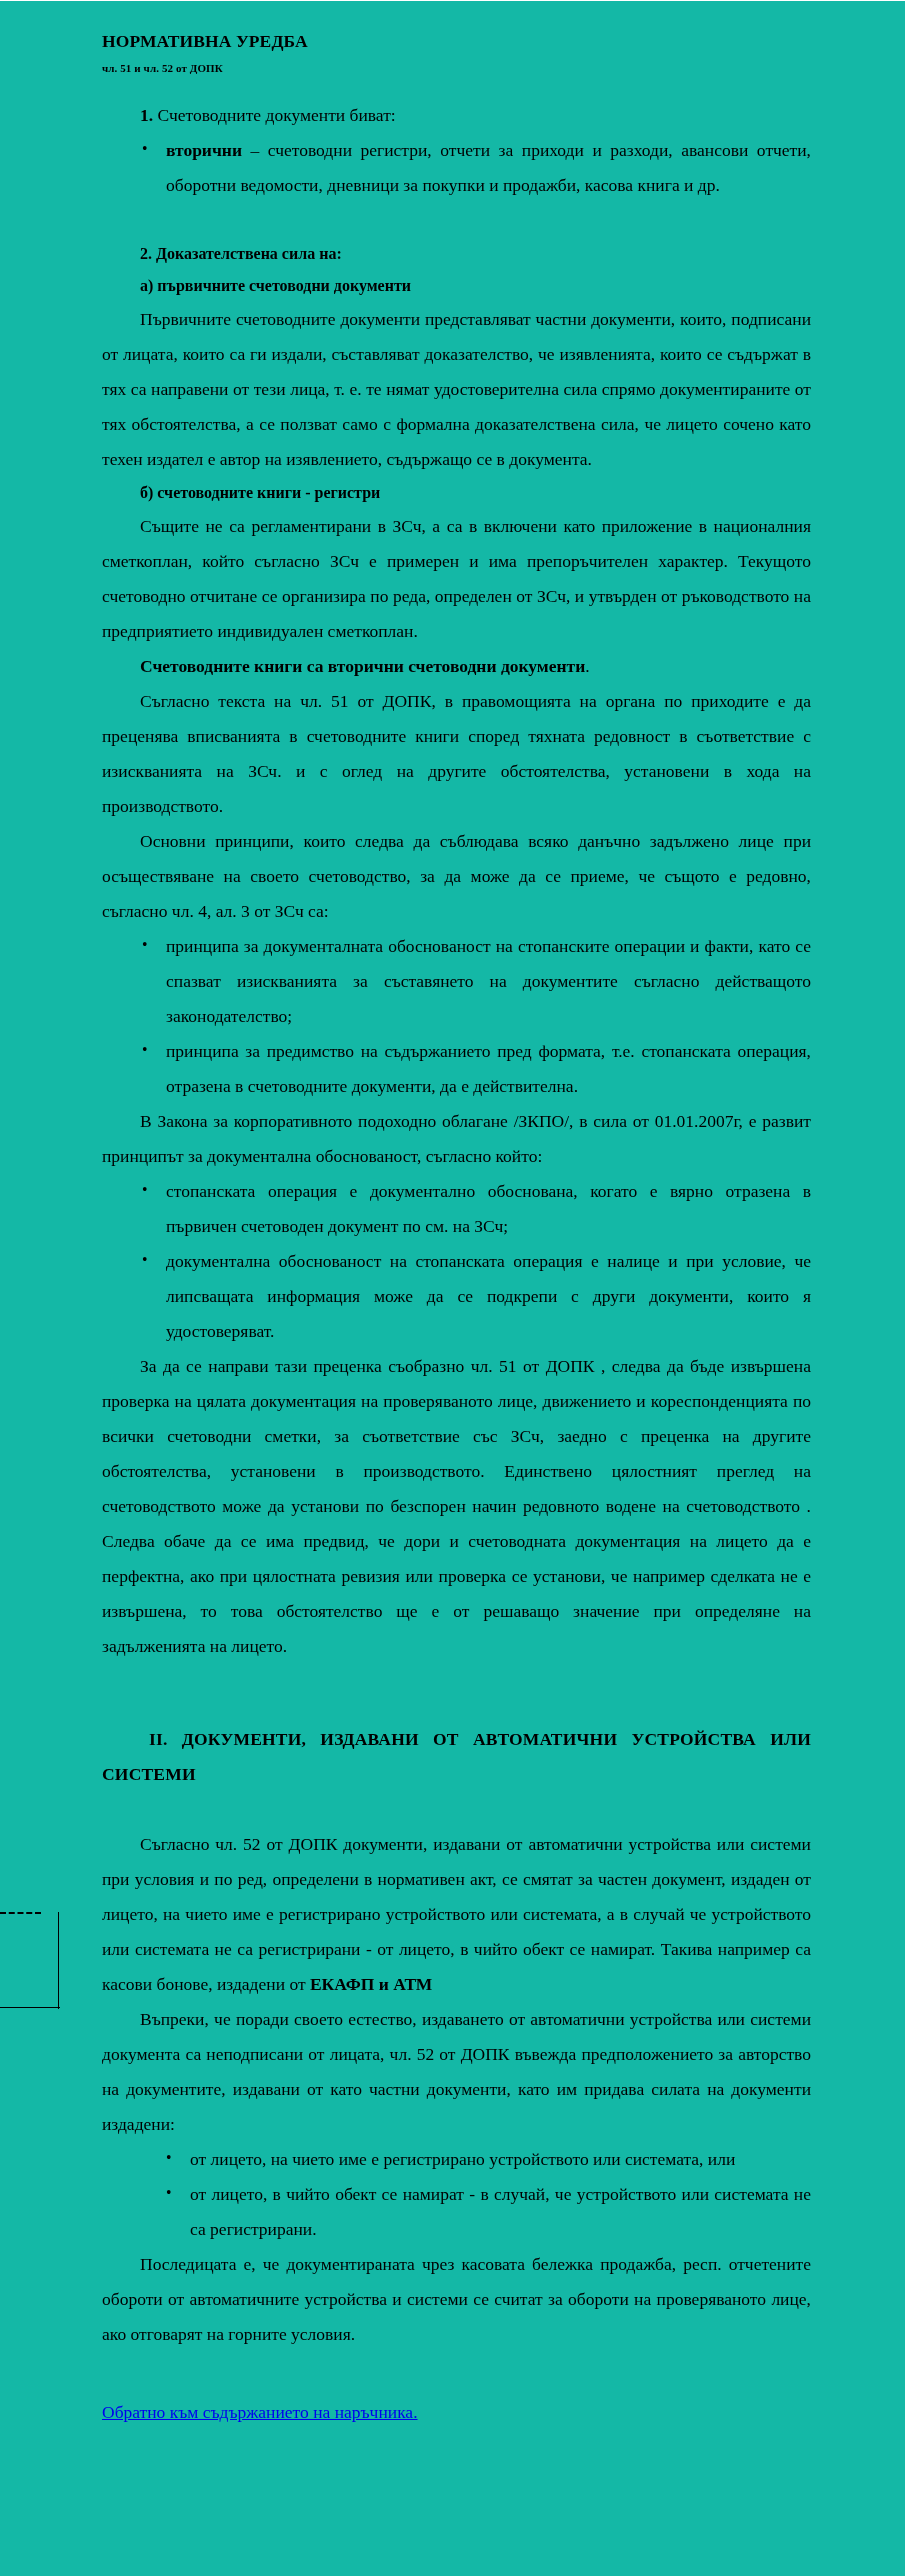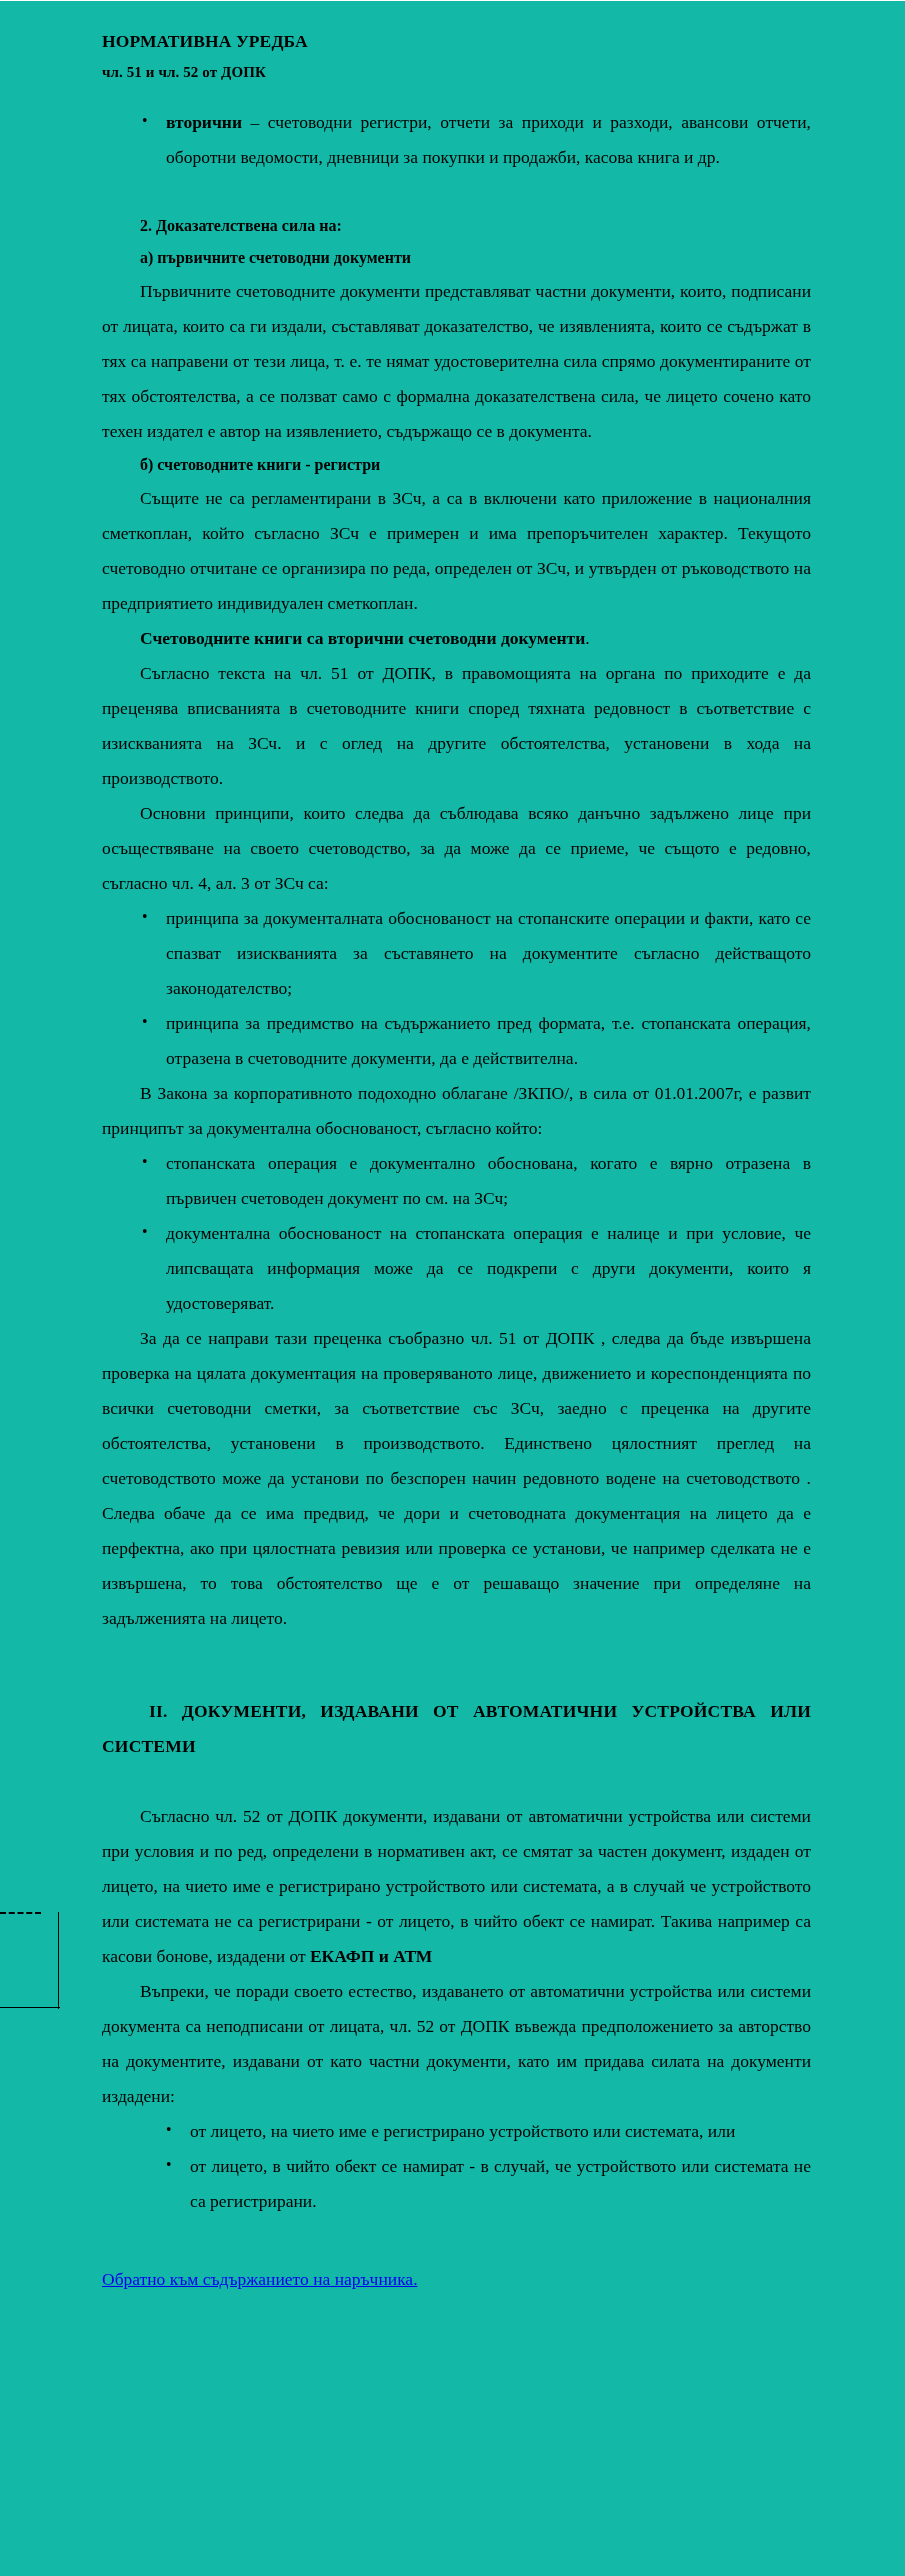--- a/index.html
+++ b/index.html
@@ -31,21 +31,21 @@
 
   
   .doc-title {
     font-size: 17.5px;
     font-weight: bold;
     line-height: 1.95;
     letter-spacing: 0.1px;
     margin: 0;
   }
   .doc-subtitle {
-    font-size: 15px;
+    font-size: 11px;
     font-weight: bold;
     line-height: 1.95;
     letter-spacing: 0.1px;
     margin: 0;
   }
 
   
   .section-heading {
     font-size: 17.5px;
     font-weight: bold;
@@ -175,20 +175,21 @@
   <div class="annot-hline"></div>
 
   <div class="content">
 
     <h1 class="doc-title">НОРМАТИВНА УРЕДБА</h1>
     <h2 class="doc-subtitle">чл. 51 и чл. 52 от ДОПК</h2>
 
 
     <div class="spacer-sm"></div>
 
+    <p class="numbered"><span class="lead">1.</span><span> Счетоводните документи биват:</span></p>
 
     <ul class="bullets">
       <li><span class="term">вторични</span><span> – счетоводни регистри, отчети за приходи и разходи, авансови отчети, оборотни ведомости, дневници за покупки и продажби, касова книга  и др.</span></li>
     </ul>
 
     <div class="spacer-md"></div>
 
     <p class="sub-heading">2. Доказателствена сила на:</p>
     <p class="sub-heading">а) първичните счетоводни документи</p>
 
@@ -224,20 +225,21 @@
 
     <p class="body"><span>Съгласно чл. 52 от ДОПК документи, издавани от автоматични устройства или системи при условия и по ред, определени в нормативен акт, се смятат за частен документ, издаден от лицето, на чието име е регистрирано устройството или системата, а в случай че устройството или системата не са регистрирани - от лицето, в чийто обект се намират. Такива например са  касови бонове, издадени от </span><b>ЕКАФП и АТМ</b></p>
 
     <p class="body">Въпреки, че поради своето естество, издаването от автоматични устройства или системи документа са неподписани от лицата, чл. 52 от ДОПК въвежда предположението за авторство на документите, издавани от като частни документи, като им придава силата на документи издадени:</p>
 
     <ul class="bullets deep">
       <li>от лицето, на чието име е регистрирано устройството или системата, или</li>
       <li>от лицето, в чийто обект се намират  - в случай, че устройството или системата не са регистрирани.</li>
     </ul>
 
+    <p class="body">Последицата е, че документираната чрез касовата бележка продажба, респ. отчетените обороти от автоматичните устройства и системи се считат за обороти на проверяваното лице, ако отговарят на горните условия.</p>
 
     <div class="footer-link-wrap">
       <a class="footer-link" href="#" style="color: rgb(0, 0, 238);">Обратно към съдържанието на наръчника.</a>
     </div>
 
   </div>
 </div>
 
 
 </body></html>

